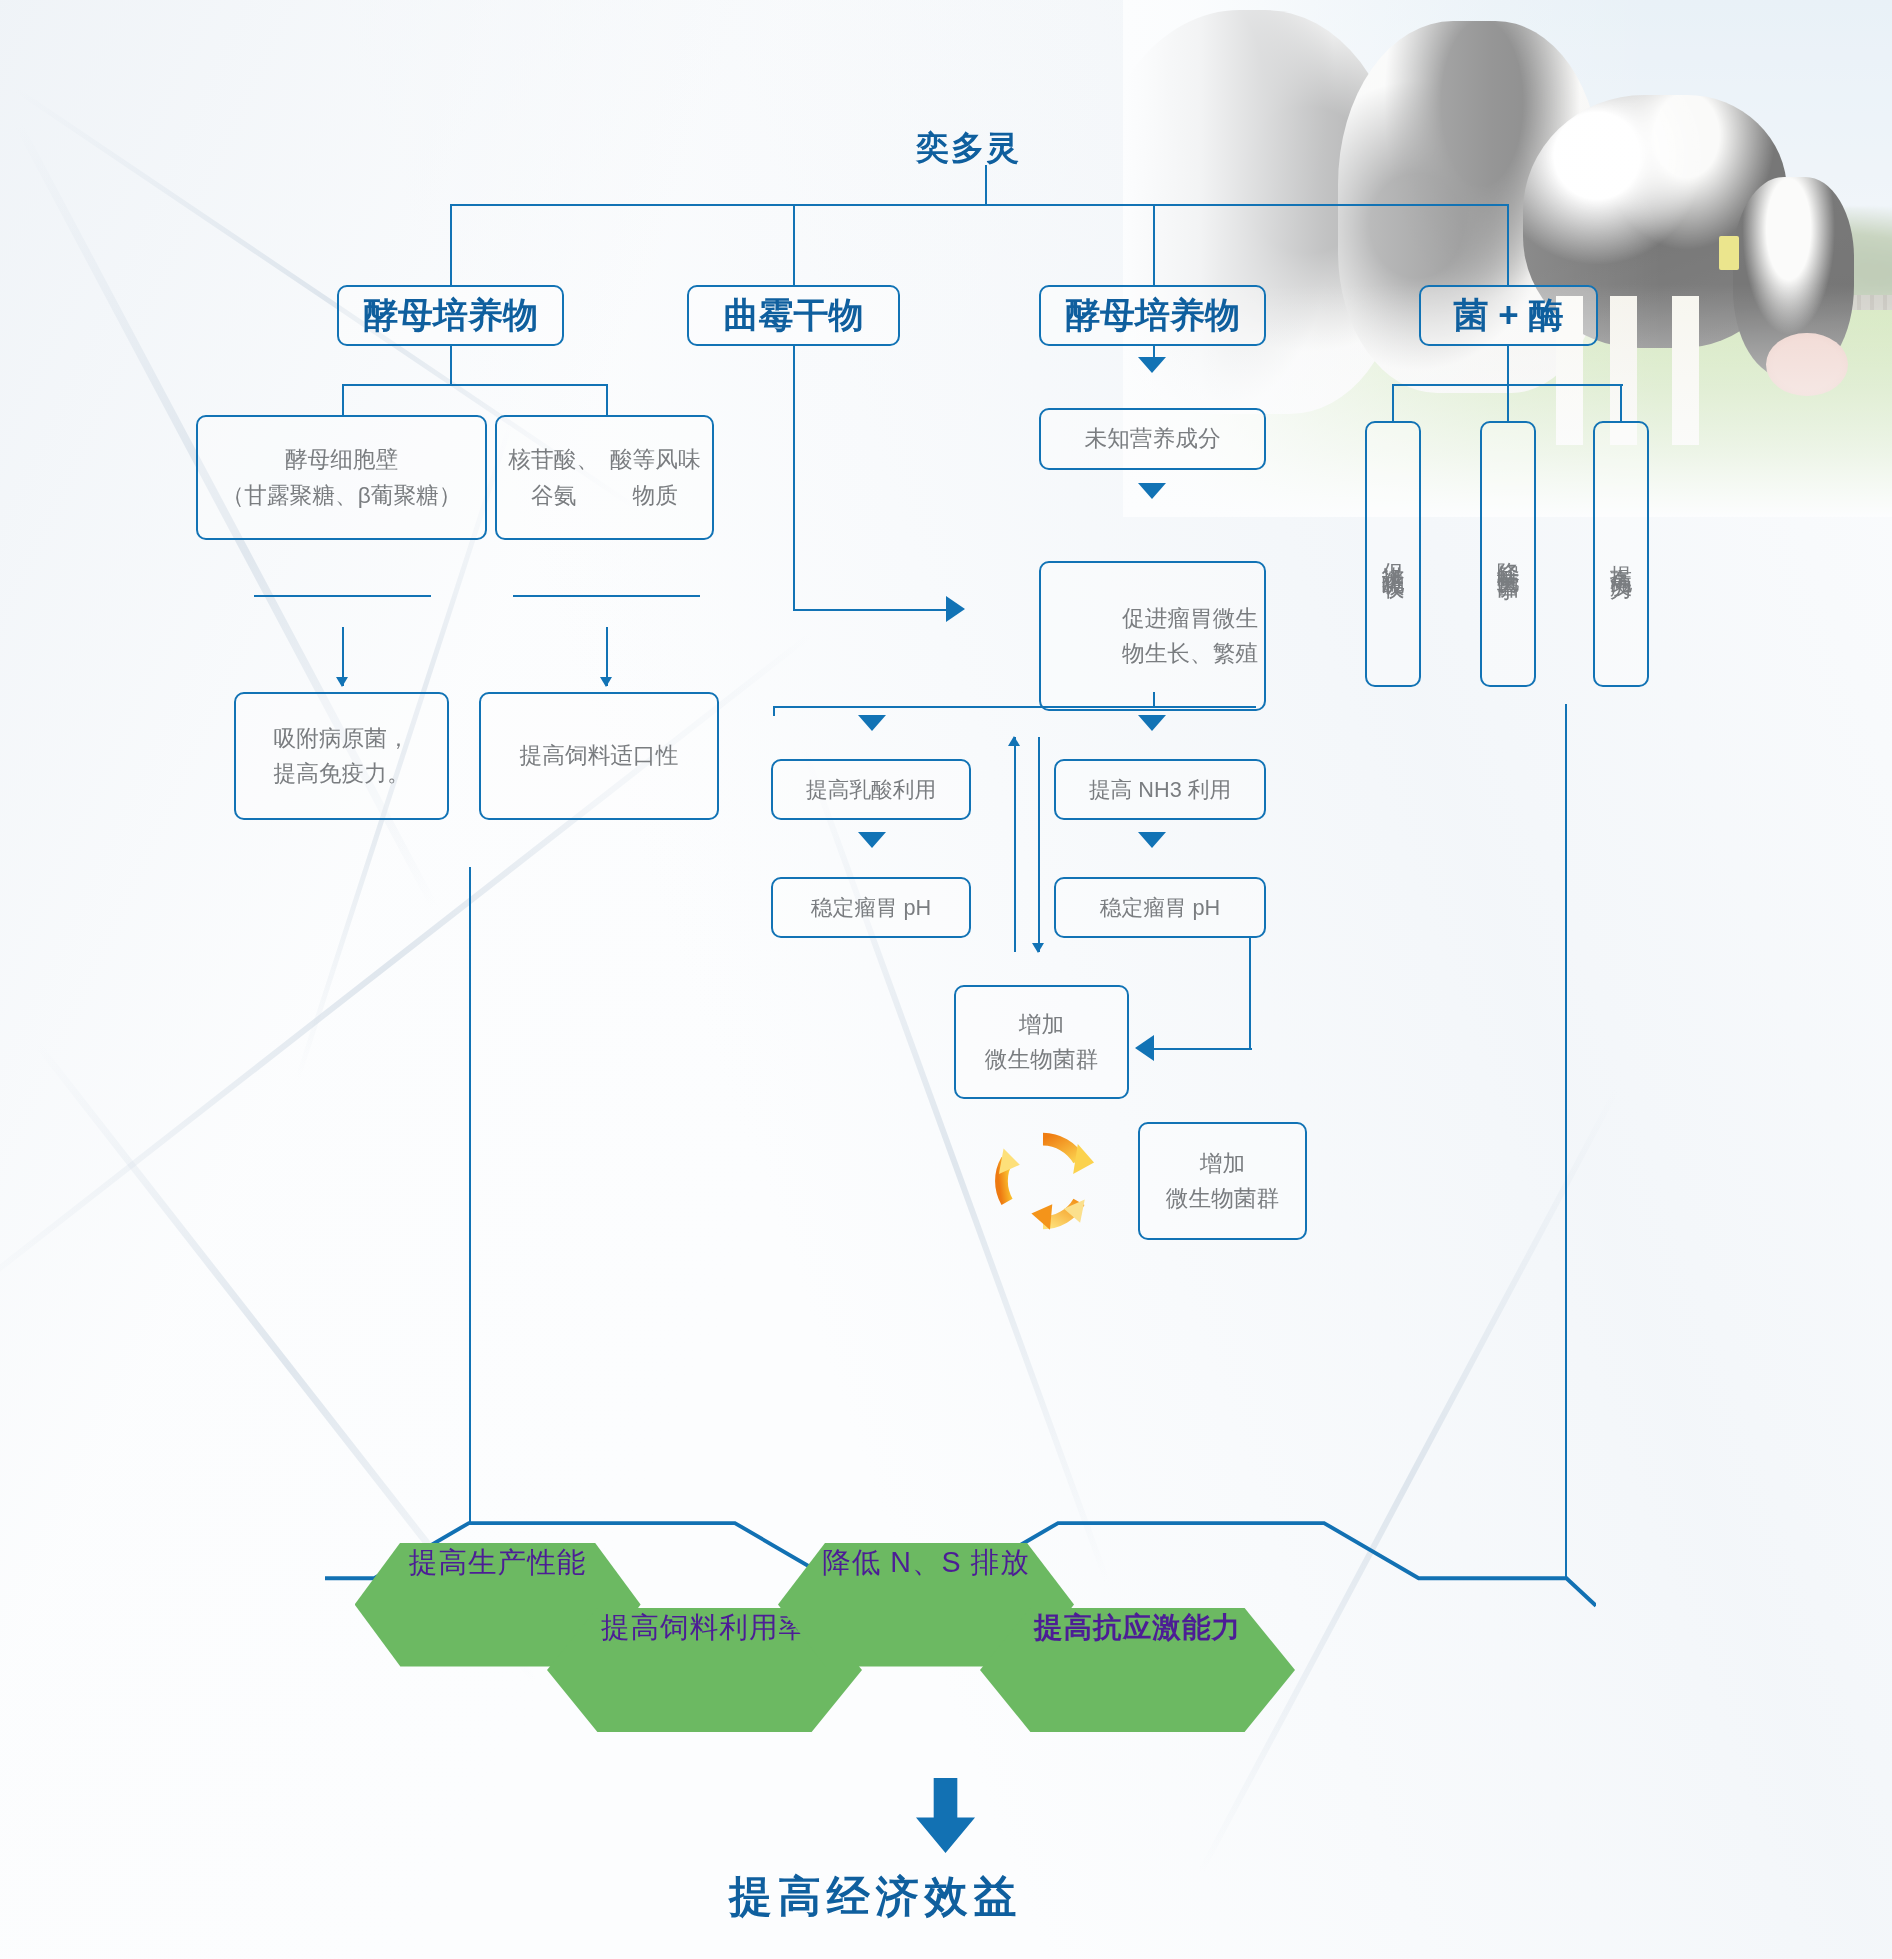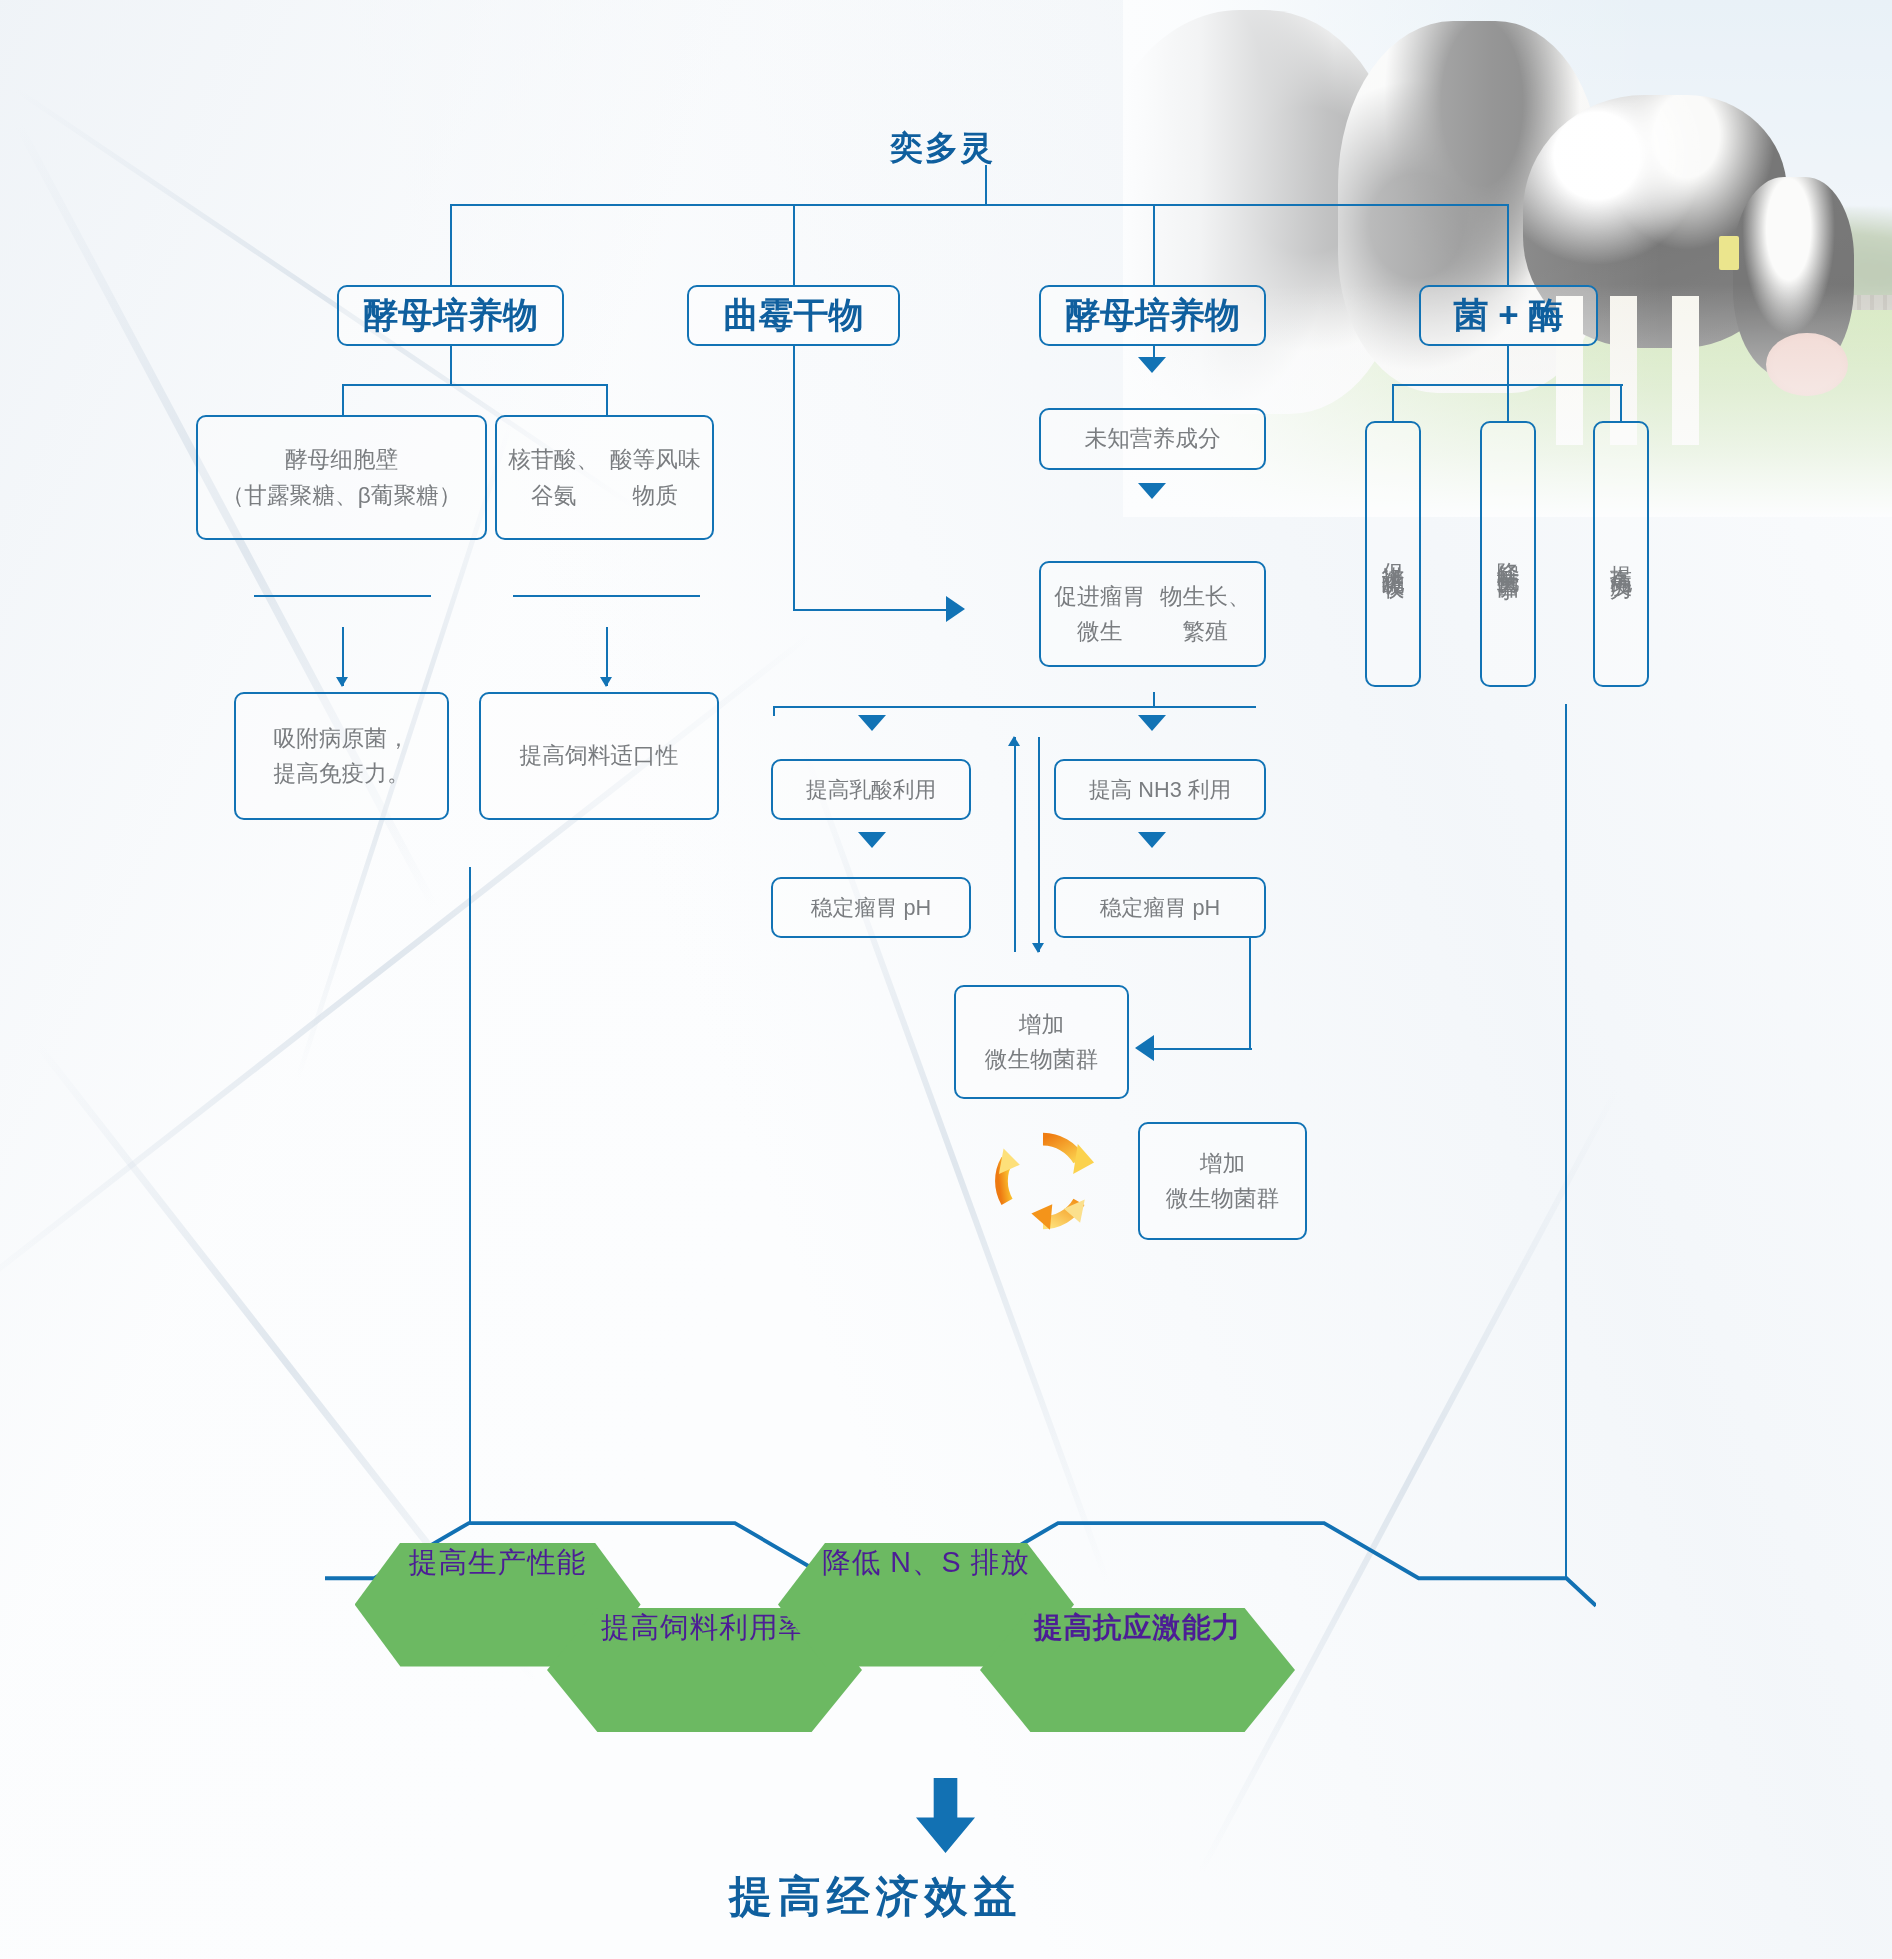--- a/index.html
+++ b/index.html
@@ -230,21 +230,21 @@
       <div class="legs"></div>
       <div class="head"></div>
       <div class="muzzle"></div>
       <div class="eartag"></div>
     </div>
     <div class="haze"></div>
     <div class="fade-left"></div>
     <div class="fade-bottom"></div>
   </div>
 
-  <div class="title-main" style="left:890px;top:126px;">奕多灵</div>
+  <div class="title-main" style="left:916px;top:126px;">奕多灵</div>
 
   <div class="line v" style="left:985px;top:165px;height:39px;"></div>
   <div class="line h" style="left:450px;top:204px;width:1059px;"></div>
   <div class="line v" style="left:450px;top:204px;height:81px;"></div>
   <div class="line v" style="left:793px;top:204px;height:81px;"></div>
   <div class="line v" style="left:1153px;top:204px;height:81px;"></div>
   <div class="line v" style="left:1507px;top:204px;height:81px;"></div>
 
   <div class="node blue" style="left:337px;top:285px;width:227px;height:61px;">
     <span>酵母培养物</span>
@@ -293,21 +293,21 @@
   <div class="tri-right" style="left:946px;top:596px;"></div>
 
   <div class="line v" style="left:1153px;top:346px;height:13.8px;"></div>
   <div class="tri-down" style="left:1138px;top:357px;"></div>
 
   <div class="node" style="left:1039px;top:408px;width:227px;height:62px;">
     <span>未知营养成分</span>
   </div>
   <div class="tri-down" style="left:1138px;top:483px;"></div>
 
-  <div class="node" style="left:1039px;top:561px;width:227px;height:106px;">
+  <div class="node" style="left:1039px;top:561px;width:227px;height:150px;flex-direction:column;align-items:flex-end;">
     <span>促进瘤胃微生</span>
     <span>物生长、繁殖</span>
   </div>
 
   <div class="line v" style="left:1153px;top:692px;height:15.8px;"></div>
   <div class="line h" style="left:773px;top:706px;width:483px;"></div>
   <div class="line v" style="left:773px;top:706px;height:9.9px;"></div>
   <div class="tri-down" style="left:858px;top:715px;"></div>
   <div class="tri-down" style="left:1138px;top:715px;"></div>
 

